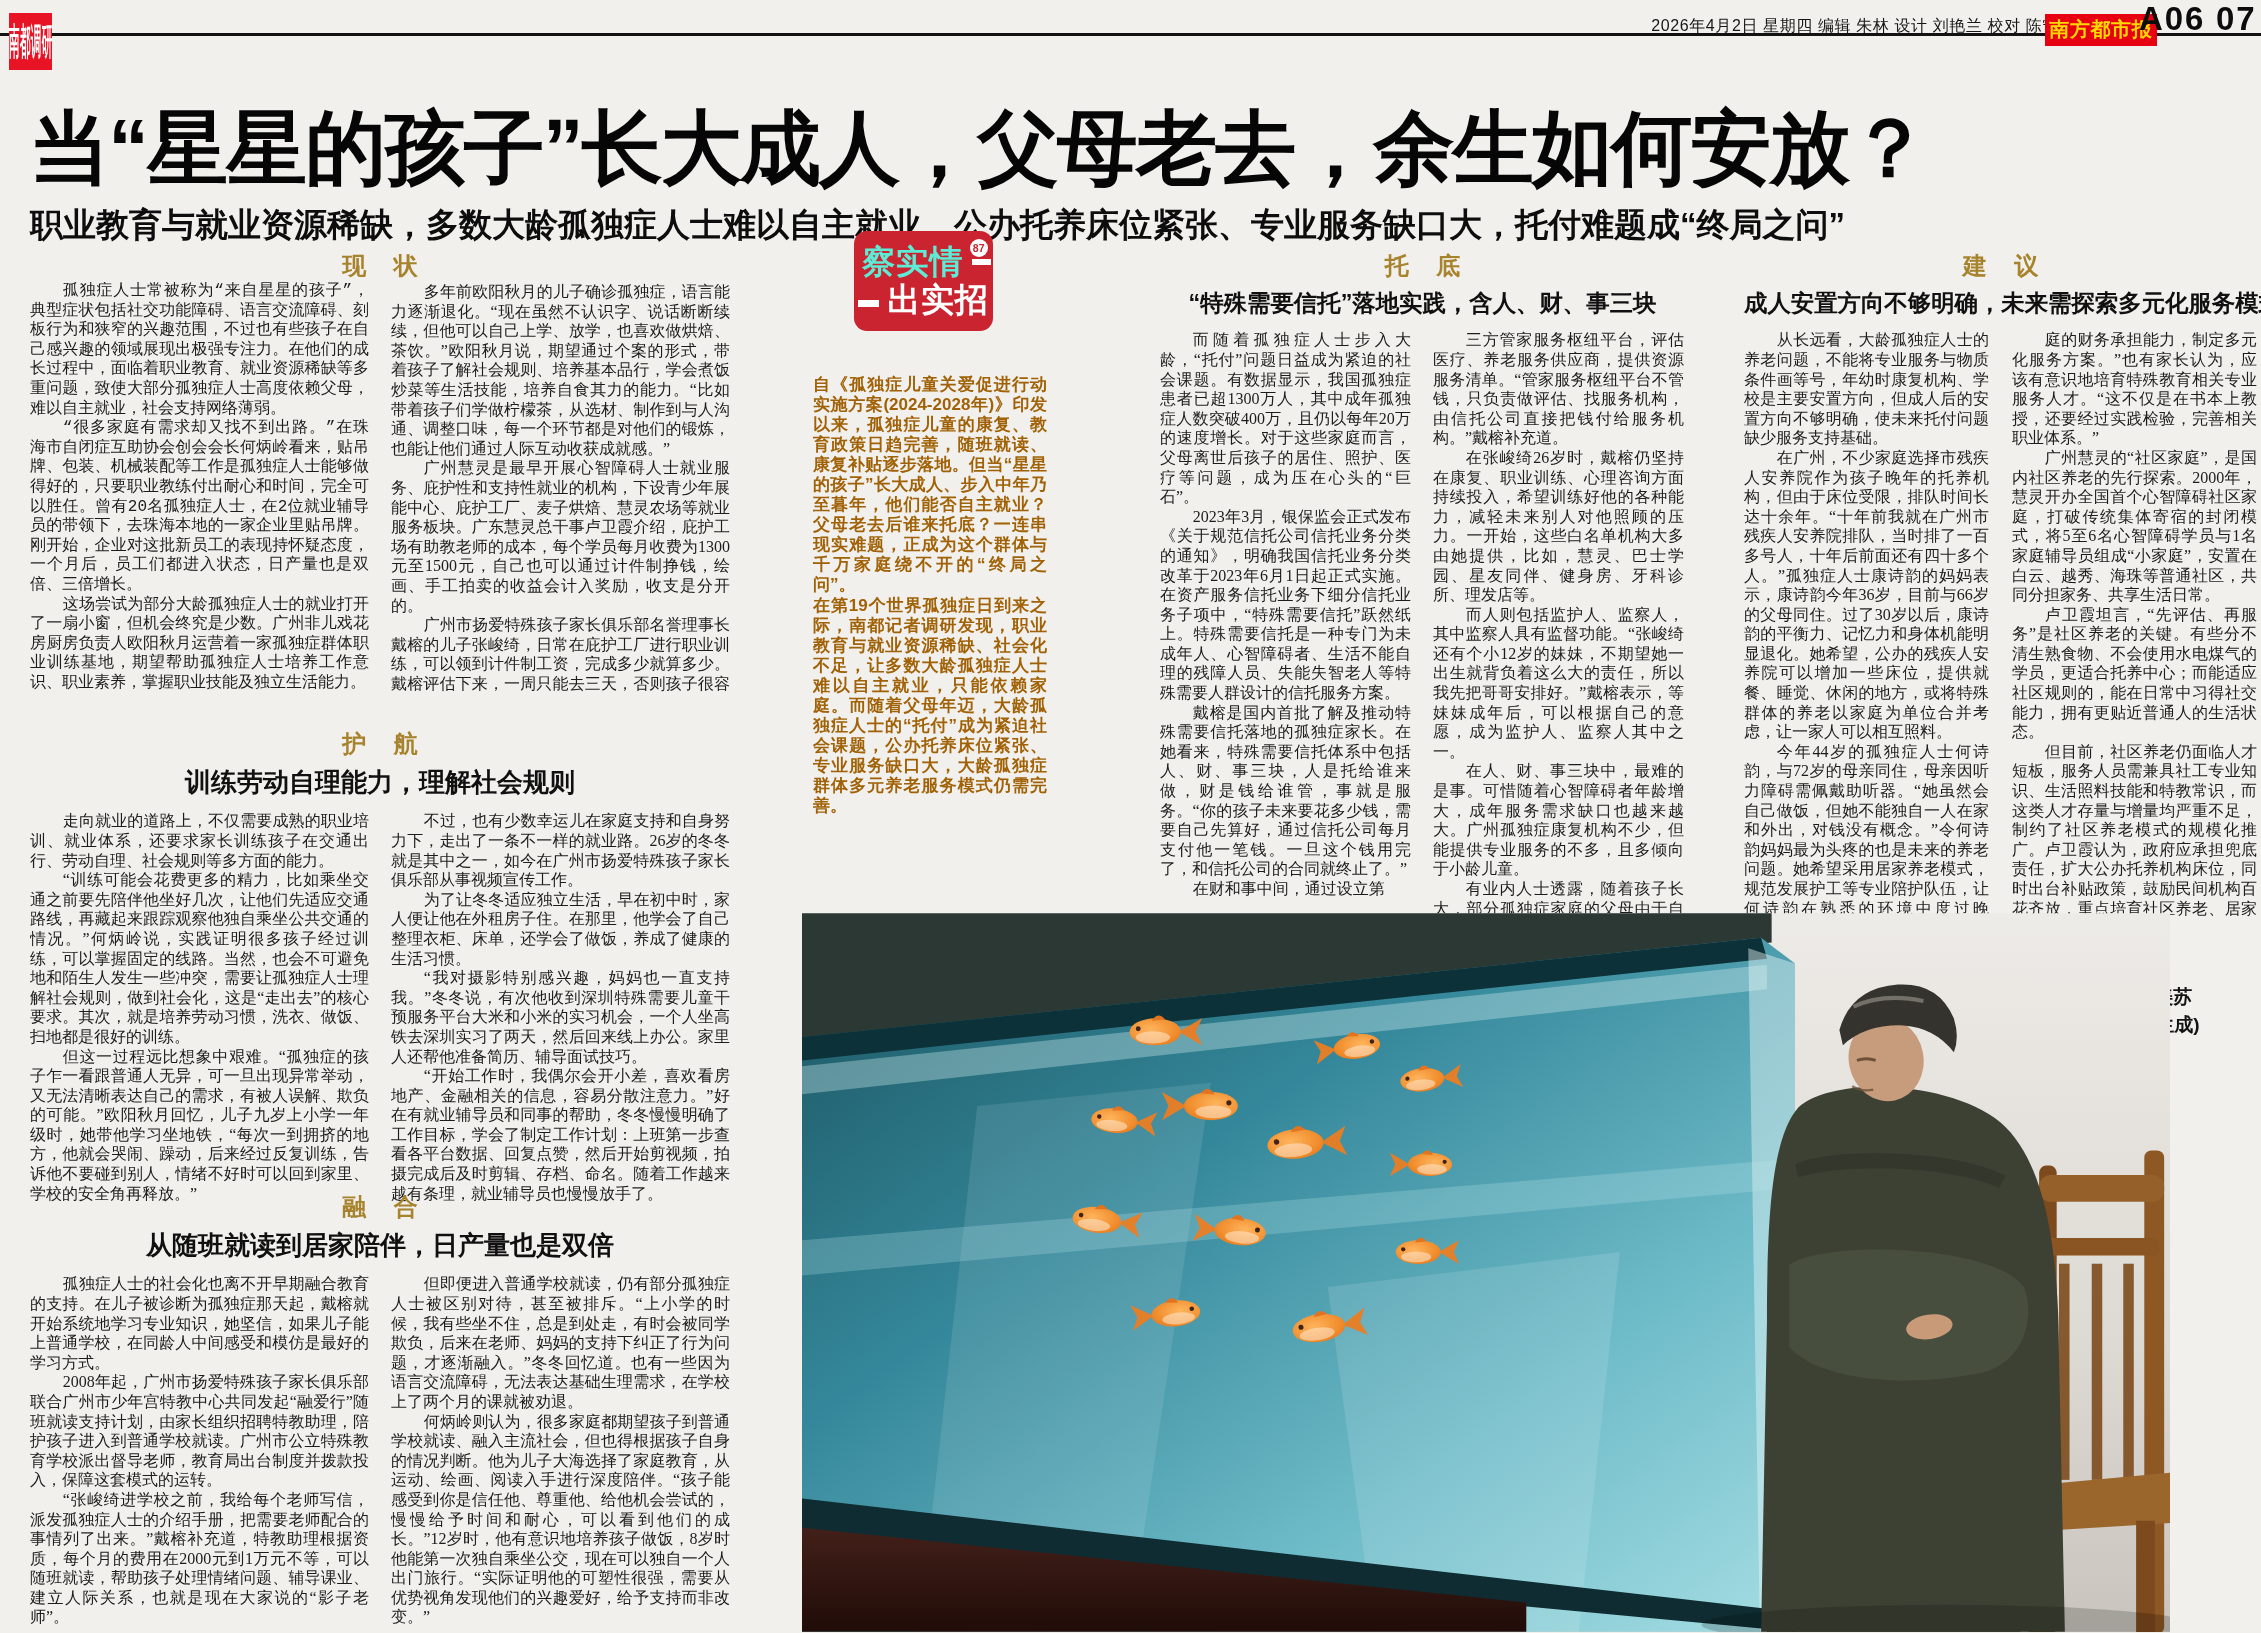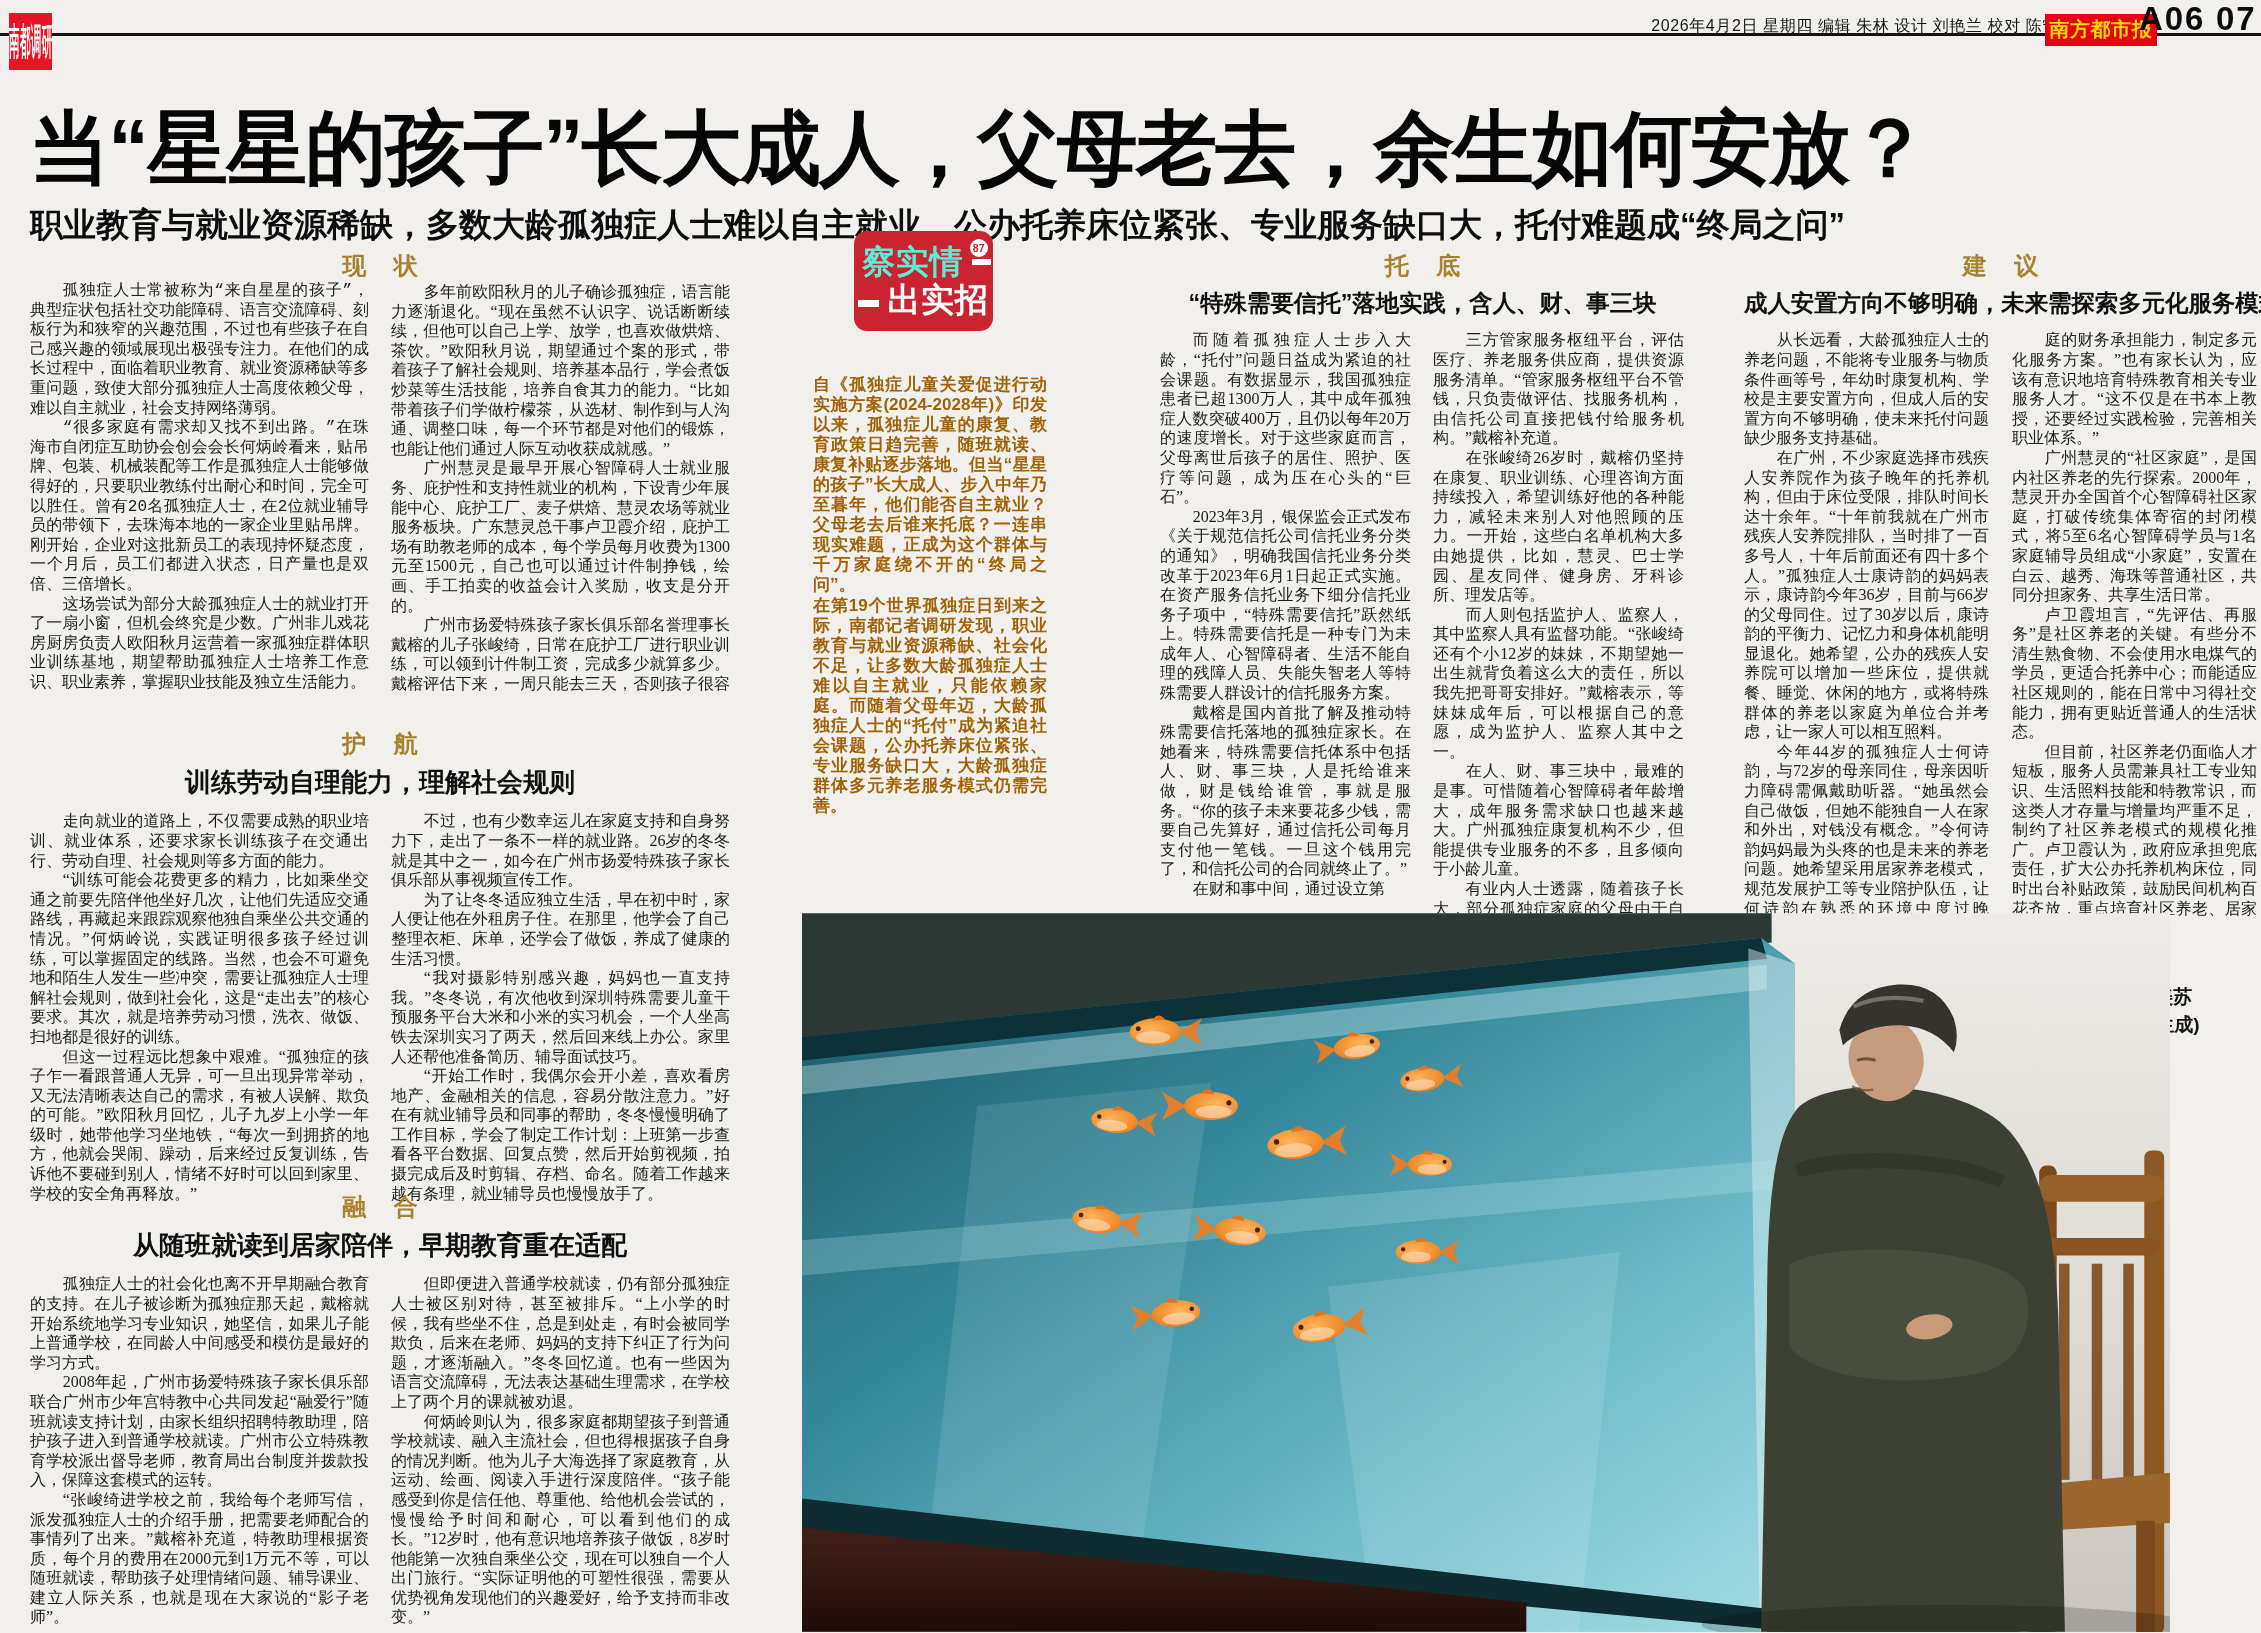--- a/index.html
+++ b/index.html
@@ -95,21 +95,21 @@
         <p class="para">不过，也有少数幸运儿在家庭支持和自身努力下，走出了一条不一样的就业路。26岁的冬冬就是其中之一，如今在广州市扬爱特殊孩子家长俱乐部从事视频宣传工作。</p>
         <p class="para">为了让冬冬适应独立生活，早在初中时，家人便让他在外租房子住。在那里，他学会了自己整理衣柜、床单，还学会了做饭，养成了健康的生活习惯。</p>
         <p class="para">“我对摄影特别感兴趣，妈妈也一直支持我。”冬冬说，有次他收到深圳特殊需要儿童干预服务平台大米和小米的实习机会，一个人坐高铁去深圳实习了两天，然后回来线上办公。家里人还帮他准备简历、辅导面试技巧。</p>
         <p class="para">“开始工作时，我偶尔会开小差，喜欢看房地产、金融相关的信息，容易分散注意力。”好在有就业辅导员和同事的帮助，冬冬慢慢明确了工作目标，学会了制定工作计划：上班第一步查看各平台数据、回复点赞，然后开始剪视频，拍摄完成后及时剪辑、存档、命名。随着工作越来越有条理，就业辅导员也慢慢放手了。</p>
       </div>
   </div>
 </div>
 
 <div class="abs" id="sec-rh" style="left:30px;top:1191px;width:700px;">
   <div class="sec-tag">融 合</div>
-  <div class="sec-title">从随班就读到居家陪伴，早期教育重在适配</div>
+  <div class="sec-title">从随班就读到居家陪伴，日产量也是双倍</div>
   <div style="position:relative;">
     <div style="position:absolute;left:0;top:0;width:339px;height:379px;overflow:hidden;" class="onecol">
         <p class="para">孤独症人士的社会化也离不开早期融合教育的支持。在儿子被诊断为孤独症那天起，戴榕就开始系统地学习专业知识，她坚信，如果儿子能上普通学校，在同龄人中间感受和模仿是最好的学习方式。</p>
         <p class="para">2008年起，广州市扬爱特殊孩子家长俱乐部联合广州市少年宫特教中心共同发起“融爱行”随班就读支持计划，由家长组织招聘特教助理，陪护孩子进入到普通学校就读。广州市公立特殊教育学校派出督导老师，教育局出台制度并拨款投入，保障这套模式的运转。</p>
         <p class="para">“张峻绮进学校之前，我给每个老师写信，派发孤独症人士的介绍手册，把需要老师配合的事情列了出来。”戴榕补充道，特教助理根据资质，每个月的费用在2000元到1万元不等，可以随班就读，帮助孩子处理情绪问题、辅导课业、建立人际关系，也就是现在大家说的“影子老师”。</p>
       </div>
     <div style="position:absolute;left:361px;top:0;width:339px;height:379px;overflow:hidden;" class="onecol">
         <p class="para">但即便进入普通学校就读，仍有部分孤独症人士被区别对待，甚至被排斥。“上小学的时候，我有些坐不住，总是到处走，有时会被同学欺负，后来在老师、妈妈的支持下纠正了行为问题，才逐渐融入。”冬冬回忆道。也有一些因为语言交流障碍，无法表达基础生理需求，在学校上了两个月的课就被劝退。</p>
         <p class="para">何炳岭则认为，很多家庭都期望孩子到普通学校就读、融入主流社会，但也得根据孩子自身的情况判断。他为儿子大海选择了家庭教育，从运动、绘画、阅读入手进行深度陪伴。“孩子能感受到你是信任他、尊重他、给他机会尝试的，慢慢给予时间和耐心，可以看到他们的成长。”12岁时，他有意识地培养孩子做饭，8岁时他能第一次独自乘坐公交，现在可以独自一个人出门旅行。“实际证明他的可塑性很强，需要从优势视角发现他们的兴趣爱好，给予支持而非改变。”</p>
       </div>

